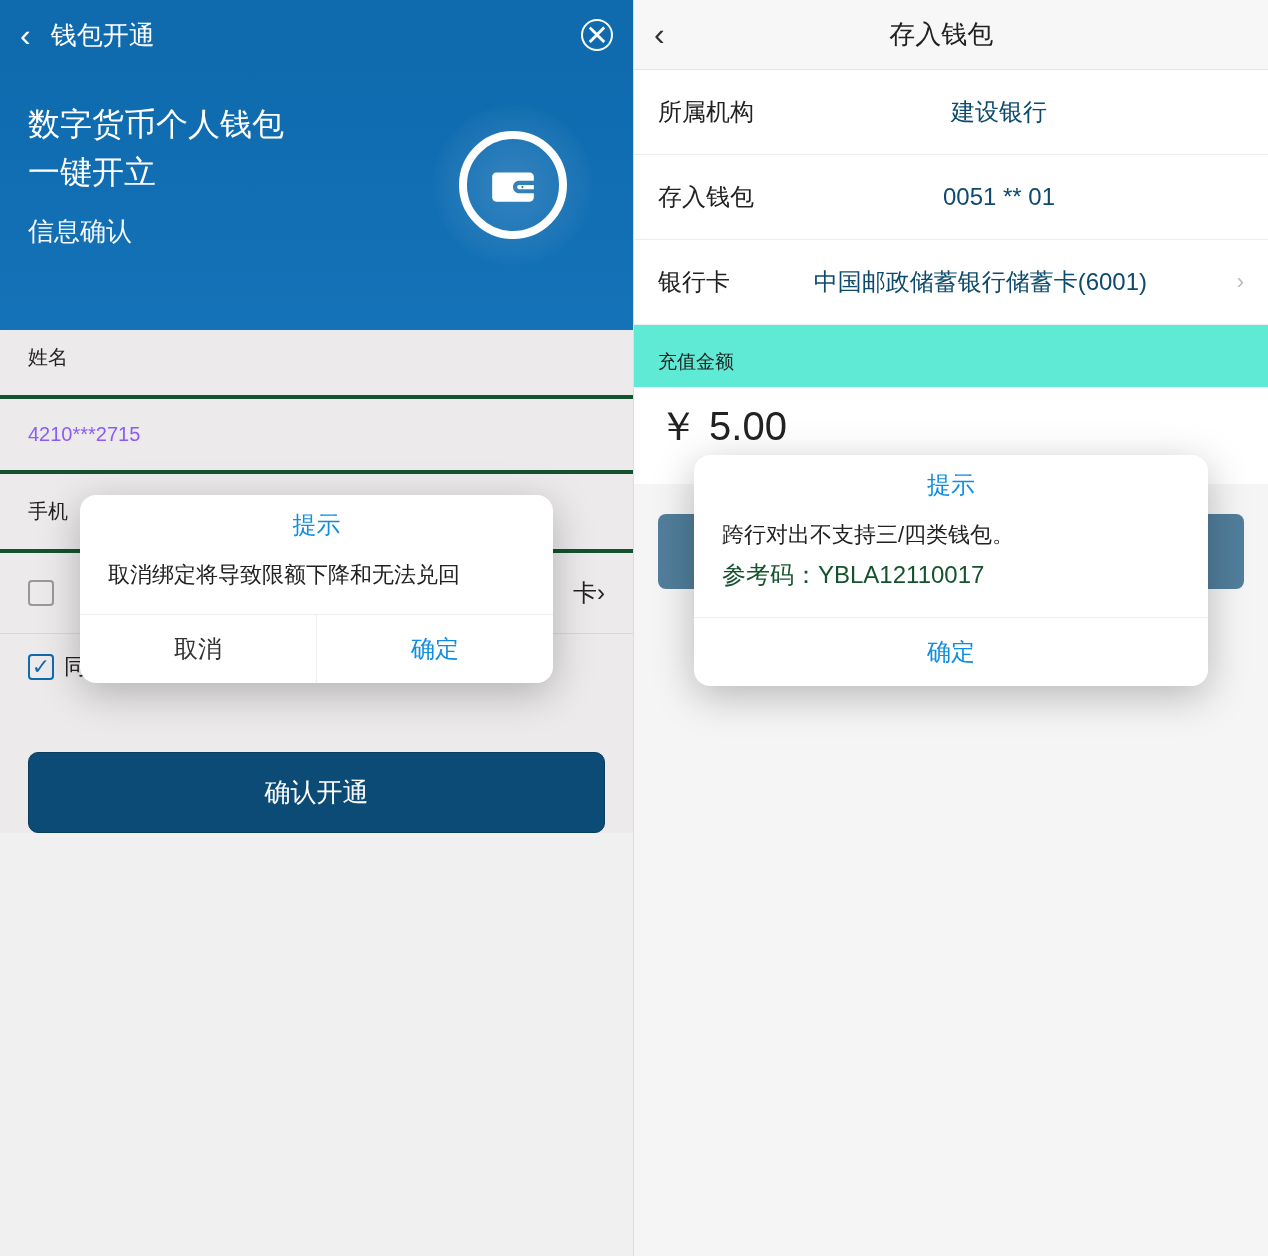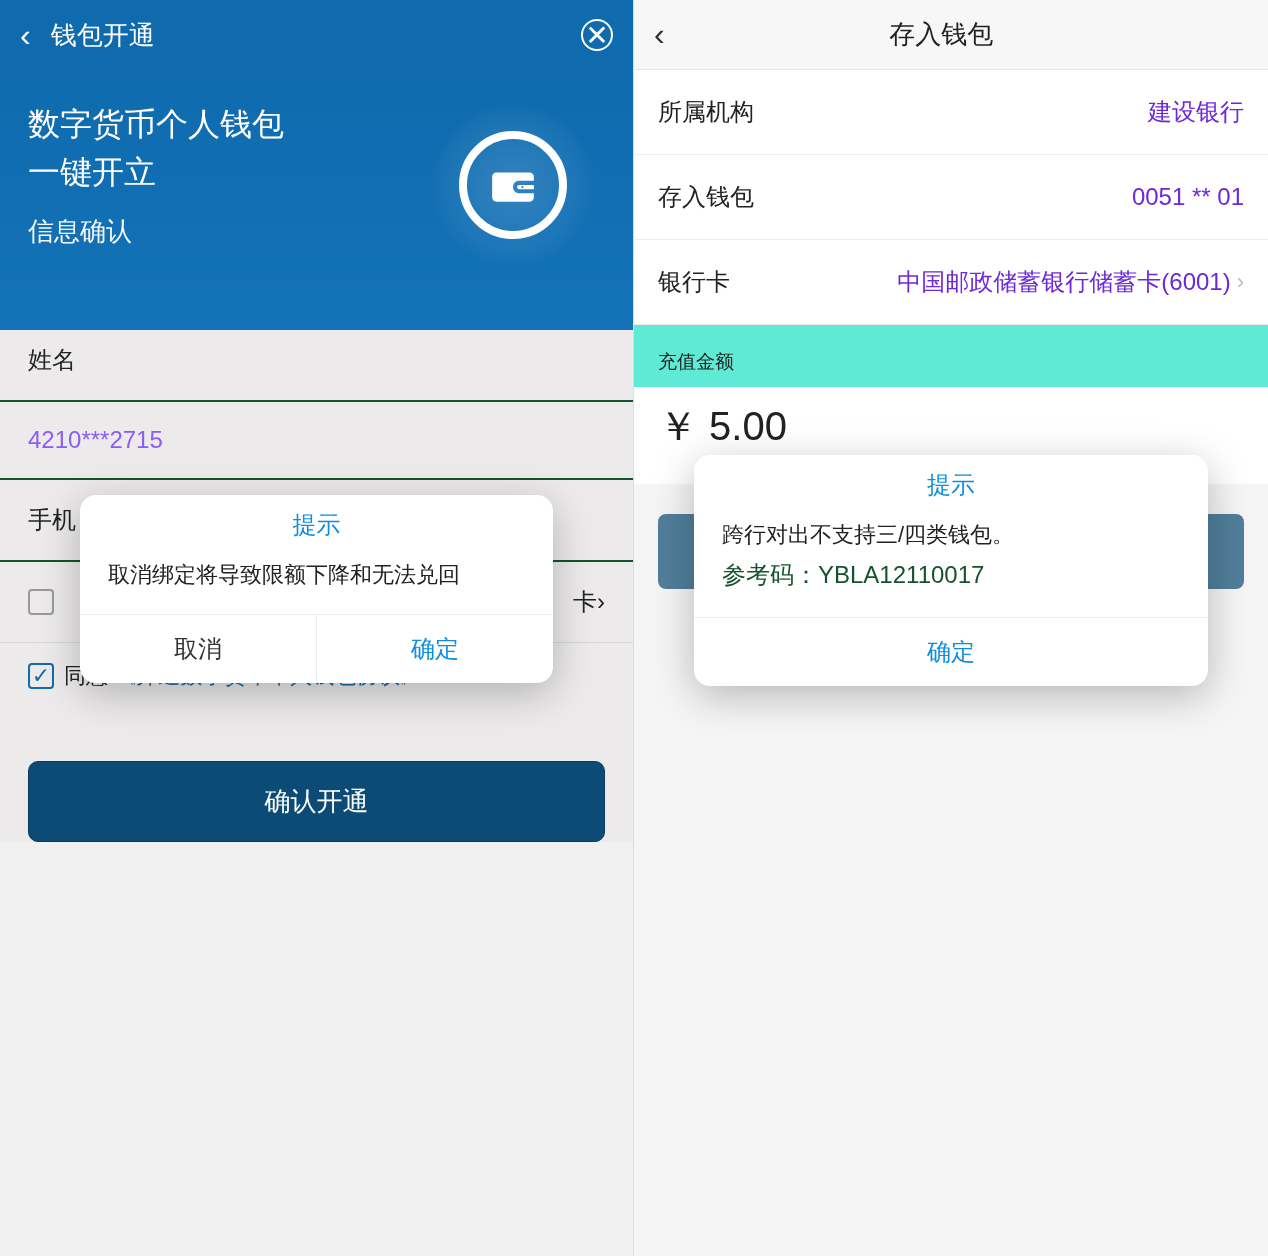--- a/index.html
+++ b/index.html
@@ -14,41 +14,41 @@
 .left .header .close { font-size: 28px; border: 2.5px solid #fff; border-radius: 50%; width: 32px; height: 32px; display: flex; align-items: center; justify-content: center; }
 
 .left .hero { background: linear-gradient(180deg, #0f6bae 0%, #1472b8 100%); height: 260px; padding: 30px 28px; position: relative; color: #fff; }
 .left .hero .h1 { font-size: 32px; font-weight: 400; line-height: 1.5; }
 .left .hero .sub { font-size: 26px; margin-top: 18px; opacity: .95; }
 .left .hero .wallet-ring { position: absolute; right: 40px; top: 35px; width: 160px; height: 160px; border-radius: 50%; background: radial-gradient(circle, rgba(255,255,255,.15) 0%, rgba(255,255,255,.05) 55%, rgba(255,255,255,0) 75%); display: flex; align-items: center; justify-content: center; }
 .left .hero .wallet-ring .inner { width: 108px; height: 108px; border: 8px solid #fff; border-radius: 50%; display: flex; align-items: center; justify-content: center; }
 .left .hero .wallet-ring svg { width: 50px; height: 50px; fill: #fff; }
 
 .left .form { background: #eceaea; margin-top: -20px; border-top-left-radius: 24px; border-top-right-radius: 24px; padding-top: 10px; }
-.left .row { border-bottom: 2px solid #14532d; padding: 24px 28px; display: flex; align-items: flex-start; font-size: 24px; color: #222; }
+.left .row { border-bottom: 4px solid #14532d; padding: 24px 28px; display: flex; align-items: flex-start; font-size: 20px; color: #222; }
 .left .row .label { flex: 1; }
 .left .row .value { color: #8b5cf6; }
 .left .check-row { display: flex; align-items: center; padding: 0 28px; margin-top: 18px; font-size: 22px; }
 .left .check-row .box { width: 26px; height: 26px; border: 2px solid #0f6bae; border-radius: 4px; display: flex; align-items: center; justify-content: center; color: #0f6bae; margin-right: 10px; }
 .left .check-row .txt { color: #222; }
 .left .check-row .link { color: #0f6bae; }
 
 .left .submit { margin: 70px 28px 0; background: #0b4b75; border: 1px solid #093d5f; border-radius: 10px; color: #fff; text-align: center; padding: 22px; font-size: 26px; }
 
 .left .cardbind-row { padding: 24px 28px; display:flex; align-items:center; font-size:24px; color:#222; border-bottom:1px solid #d8d8d8;}
 .left .cardbind-row .box2 { width: 26px; height: 26px; border: 2px solid #999; border-radius: 4px; margin-right: 12px; }
 
 
 .right .header2 { height: 70px; display: flex; align-items: center; padding: 0 20px; background: #f7f7f7; border-bottom: 1px solid #e5e5e5; }
 .right .header2 .back { font-size: 32px; color: #333; }
 .right .header2 .title { flex: 1; text-align: center; font-size: 26px; color: #222; margin-left: -30px; }
 
 .right .row2 { background: #fff; border-bottom: 1px solid #eee; padding: 26px 24px; display: flex; align-items: center; font-size: 24px; color: #222; }
 .right .row2 .label { flex: 0 0 auto; }
-.right .row2 .value { flex: 1; text-align: right; color: #6d28d9; }
+.right .row2 .value { flex: 1; text-align: center; color: #0c4a6e; }
 .right .row2 .chev { color: #bbb; margin-left: 6px; font-size: 22px; }
 
 .right .section-label { padding: 24px 24px 12px; font-size: 19px; color: #222; background: #5eead4; }
 .right .amount { padding: 12px 24px 30px; background: #fff; font-size: 40px; color: #222; }
 .right .submit2 { margin: 30px 24px 0; background: #0b4b75; border-radius: 8px; color: #fff; text-align: center; padding: 22px; font-size: 26px; opacity: .7; }
 
 
 .modal { position: absolute; background: #fff; border-radius: 16px; box-shadow: 0 10px 40px rgba(0,0,0,.25); overflow: hidden; }
 .modal .mtitle { text-align: center; padding: 14px 12px 12px; font-size: 24px; color: #0f8de0; }
 .modal .mbody { padding: 4px 28px 22px; font-size: 22px; color: #222; line-height: 1.6; }

